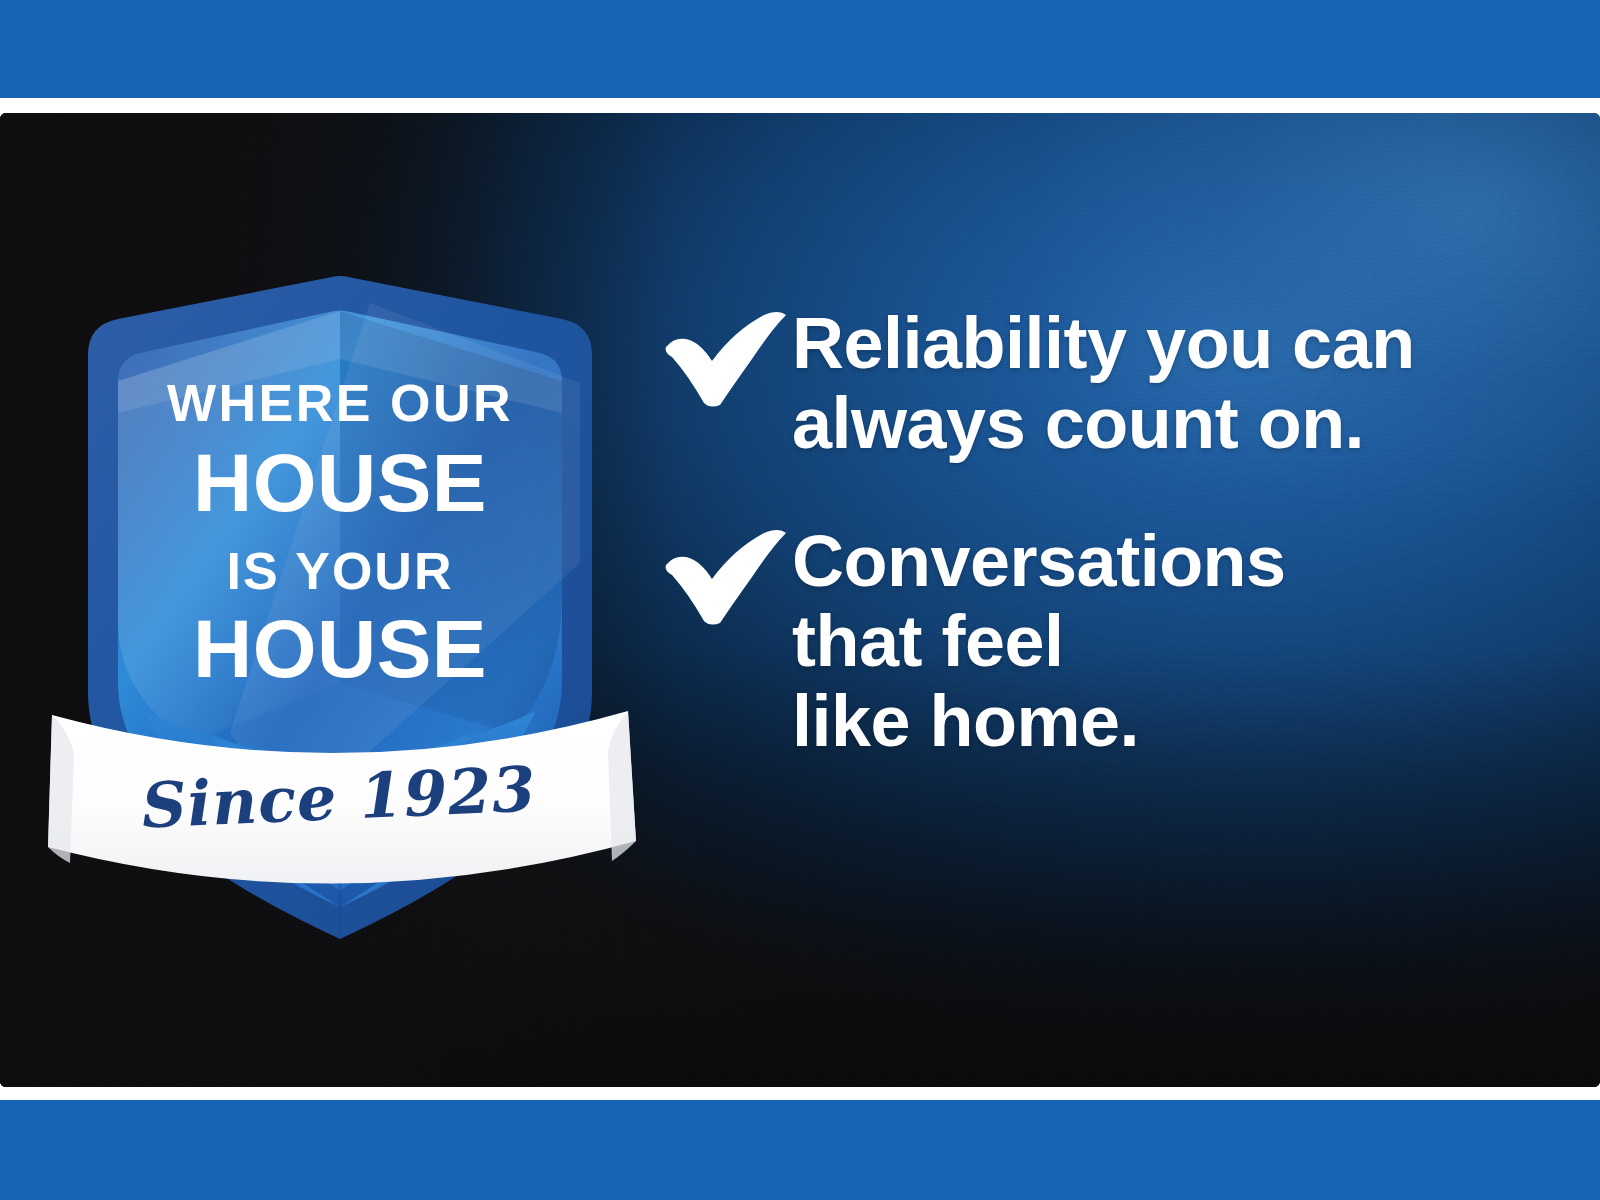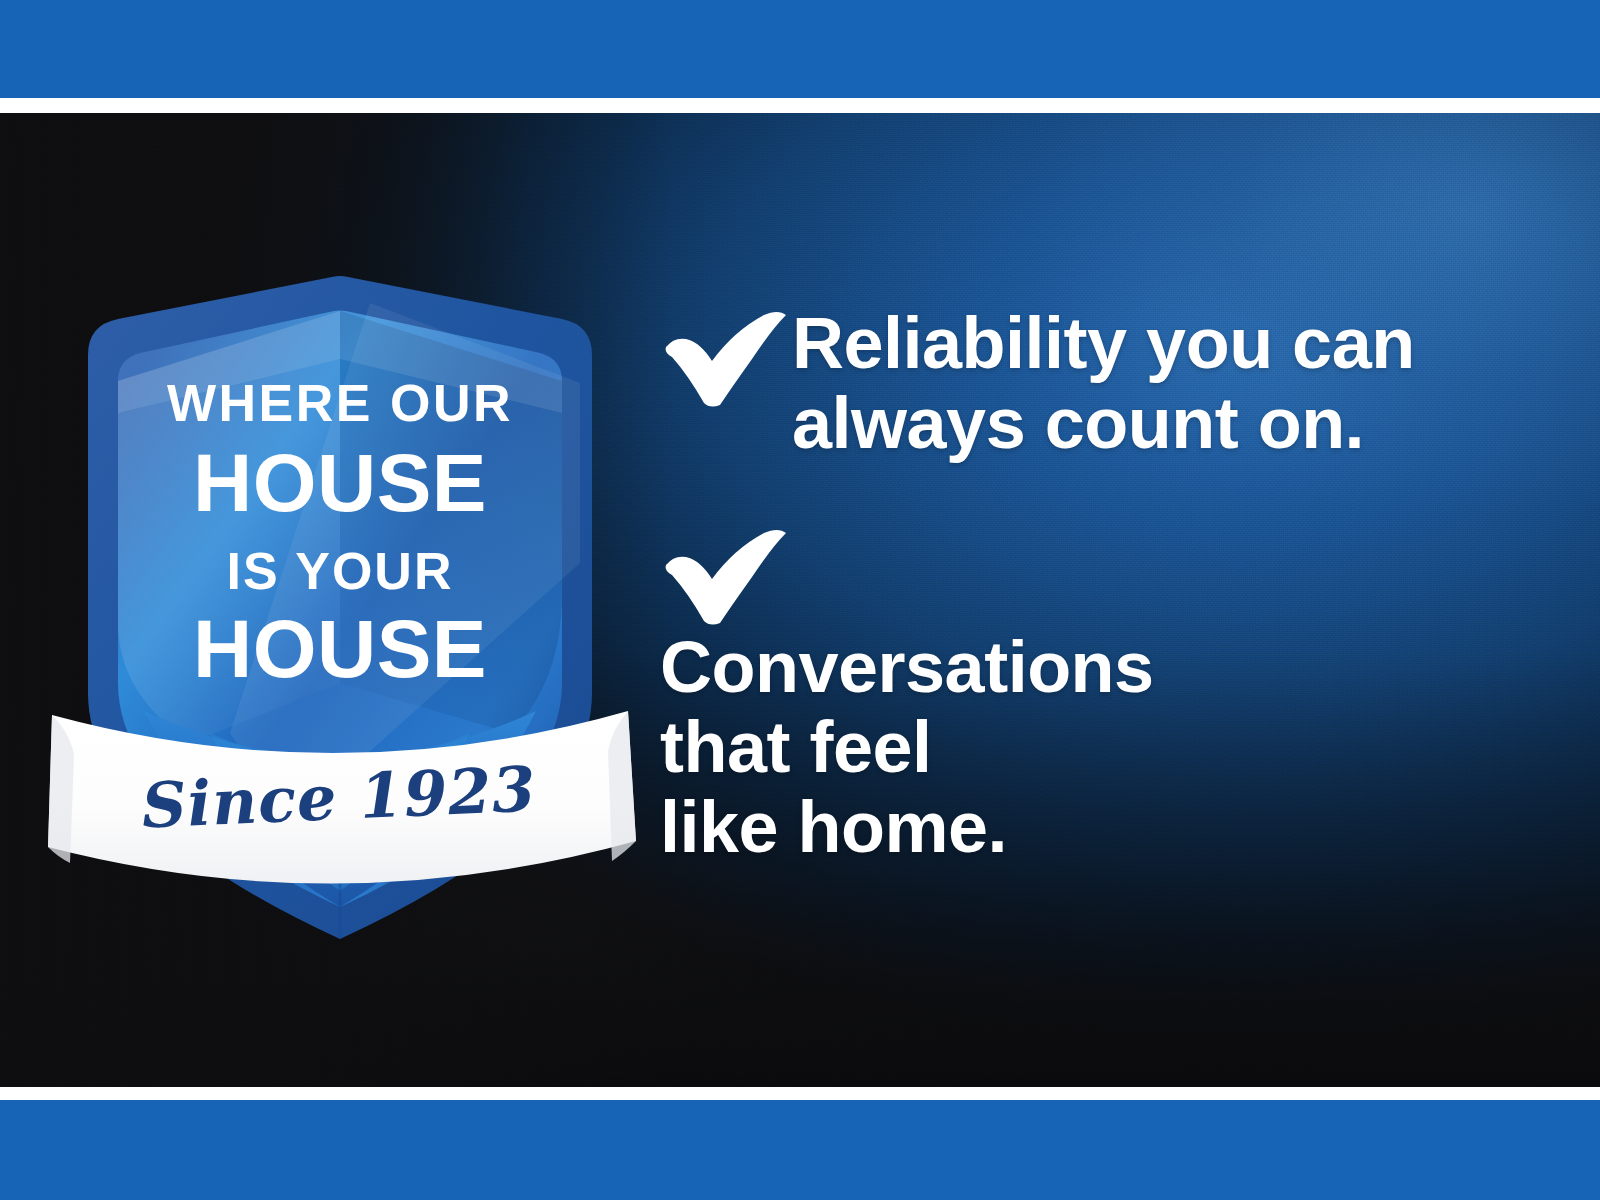--- a/index.html
+++ b/index.html
@@ -29,20 +29,21 @@
 
   
   .canvas {
     position: absolute;
     left: 0;
     top: 113px;
     width: 1600px;
     height: 974px;
     overflow: hidden;
     background: #151618;
+    border-radius: 6px;
   }
   
   .glow {
     position: absolute;
     inset: 0;
     background:
       radial-gradient(ellipse 1150px 760px at 78% 24%,
         #2a6cb0 0%,
         #1e5a9c 18%,
         #184e89 32%,
@@ -132,21 +133,21 @@
     left: 660px;
     top: 190px;
     width: 880px;
   }
   .bullet {
     position: relative;
     display: flex;
     align-items: flex-start;
     margin-bottom: 58px;
   }
-  .bullet:last-child { margin-bottom: 0; flex-direction: column; }
+  .bullet:last-child { margin-bottom: 0; }
   .check {
     flex: 0 0 auto;
     width: 132px;
     height: 100px;
     margin-top: 6px;
   }
   .check svg { display: block; width: 100%; height: 100%; }
   .bullet-text {
     flex: 1 1 auto;
     color: #ffffff;

